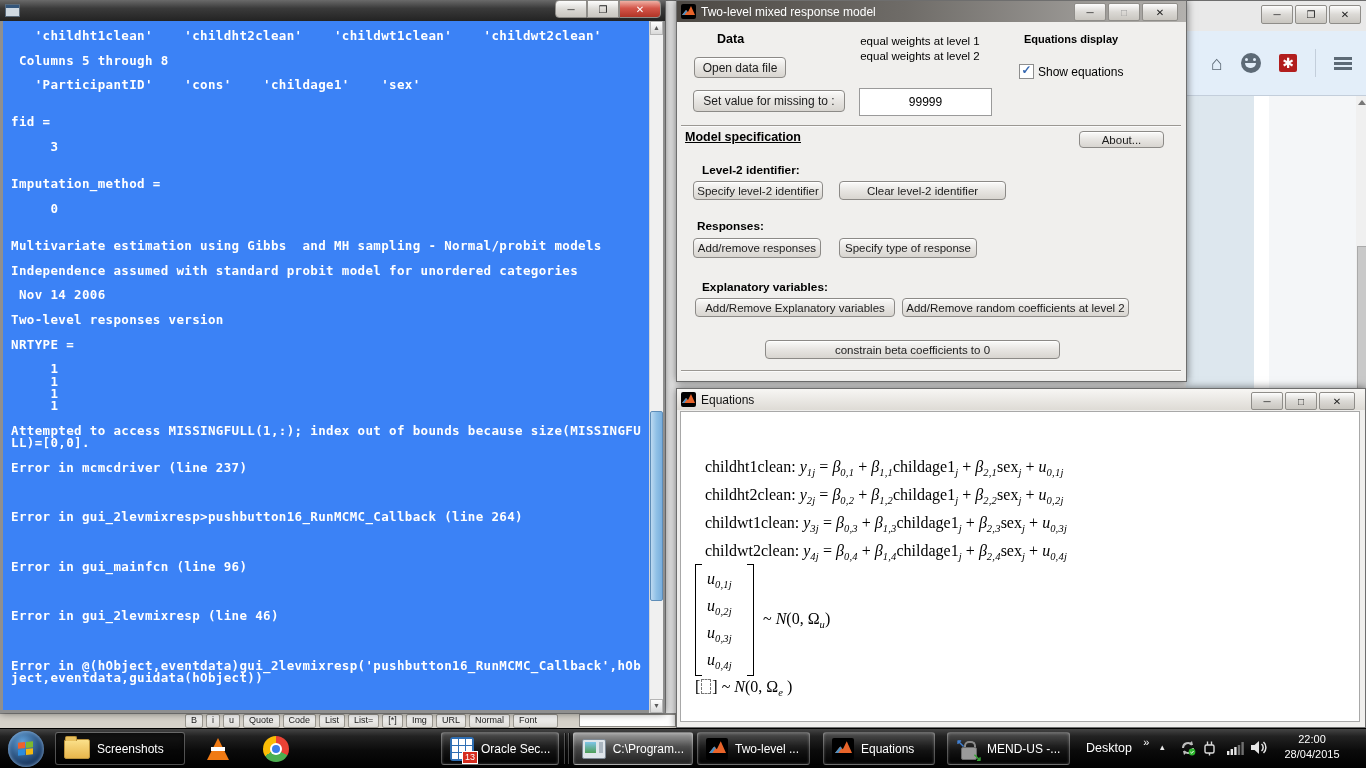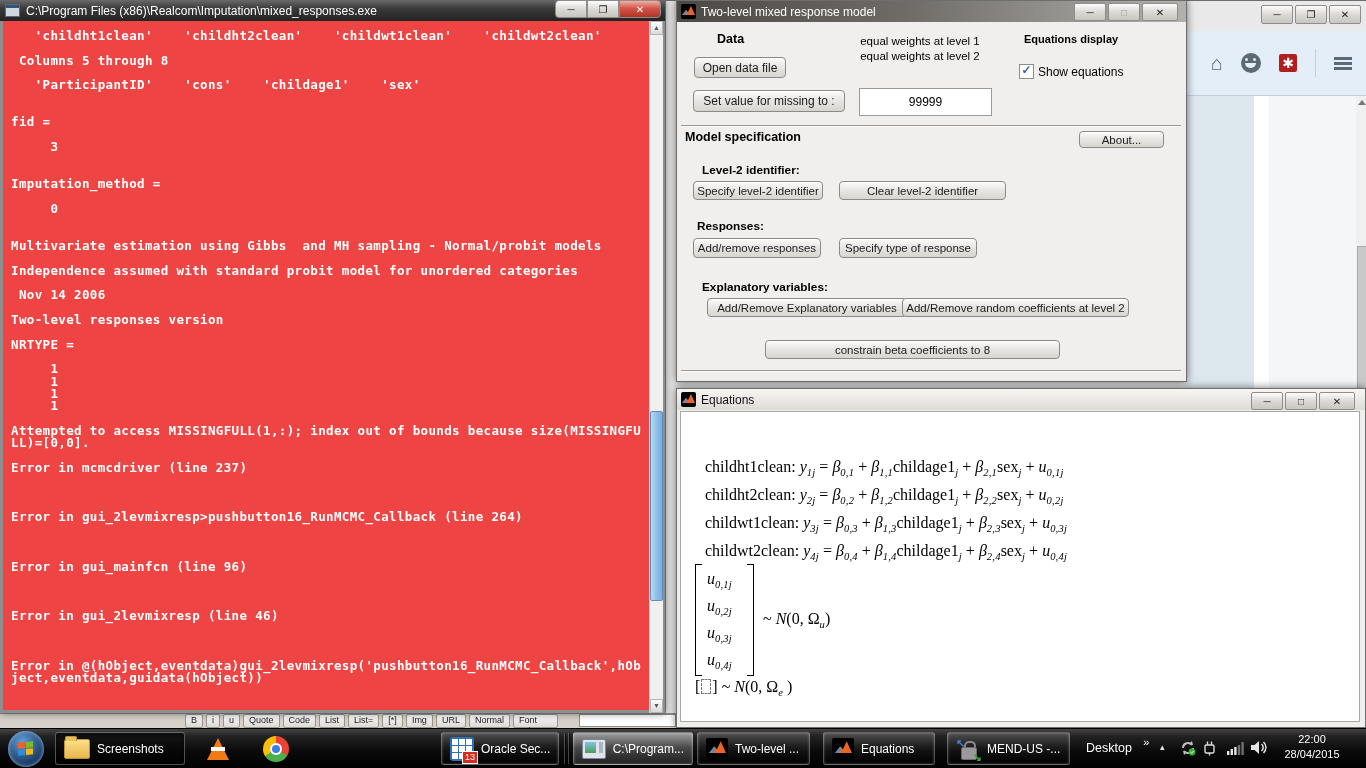--- a/index.html
+++ b/index.html
@@ -9,21 +9,21 @@
   .win{position:absolute;box-shadow:0 0 8px rgba(0,0,0,.55);border:1px solid #6e6e6e;}
   .glyphbtn{display:inline-flex;align-items:center;justify-content:center;
     font-size:10px;color:#222;border:1px solid #8f8d89;
     background:linear-gradient(#fdfdfd,#dbd9d5 50%,#c9c6c0);border-radius:2px;}
   .ctl-group{position:absolute;display:flex;}
   
   #console-win{left:0;top:0;width:665px;height:713px;background:#8f8f8f;border:none;}
   #console-title{position:absolute;left:0;top:0;width:100%;height:21px;
     background:linear-gradient(#6a6a6a,#3a3a3a 40%,#232323);display:flex;align-items:center;
     color:#fff;font-size:12px;}
-  #console-body{position:absolute;left:3px;top:21px;width:646px;height:689px;background:#ef4444;overflow:hidden;}
+  #console-body{position:absolute;left:3px;top:21px;width:646px;height:689px;background:#3b82f6;overflow:hidden;}
   #console-pre{margin:0;padding:9px 0 0 8px;color:#ffffff;font-family:"DejaVu Sans Mono","Liberation Mono",monospace;
     font-size:12.5px;line-height:12.35px;font-weight:700;letter-spacing:.35px;white-space:pre;}
   .sbar{position:absolute;background:#f0f0f0;border-left:1px solid #d5d5d5;}
   .sbtn{position:absolute;left:0;width:13px;height:14px;background:linear-gradient(#fefefe,#d9d9d9);
     border:1px solid #b5b5b5;box-sizing:border-box;color:#5a5a5a;font-size:7px;text-align:center;line-height:12px;}
   .sthumb{position:absolute;left:0;width:13px;box-sizing:border-box;
     background:linear-gradient(90deg,#bcd9f1,#8fc0e6 50%,#79aedd);border:1px solid #5e8db8;border-radius:2px;}
   
   #model-win{left:676px;top:0;width:509px;height:380px;background:#f0efed;}
   .mtitle{position:absolute;left:0;top:0;width:100%;height:21px;display:flex;align-items:center;font-size:12px;}
@@ -171,21 +171,20 @@
   </span>
   <span class="ed-btn">Font colour</span>
   <span id="ed-input"></span>
 </div>
 
 <div id="console-win" class="win">
   <div id="console-title">
     <span style="width:13px;height:11px;margin:0 6px 0 5px;background:#cfd9e2;border:1px solid #5a6a7a;display:inline-block;">
       <span style="display:block;height:3px;background:#33557a;"></span>
     </span>
-    <span>C:\Program Files (x86)\Realcom\Imputation\mixed_responses.exe</span>
     <span class="ctl-group" style="right:4px;top:0;">
       <span class="glyphbtn" style="width:30px;height:16px;border-radius:4px 0 0 4px;">─</span>
       <span class="glyphbtn" style="width:30px;height:16px;border-radius:0;">❐</span>
       <span class="glyphbtn" style="width:40px;height:16px;border-radius:0 4px 4px 0;background:linear-gradient(#f0b0a4,#d4564a 45%,#b03426);color:#fff;">✕</span>
     </span>
   </div>
   <div id="console-body">
     <pre id="console-pre">   'childht1clean'    'childht2clean'    'childwt1clean'    'childwt2clean'
 
  Columns 5 through 8
@@ -273,36 +272,36 @@
   <div class="w7btn" style="left:17px;top:56px;width:92px;height:21px;">Open data file</div>
 
   <div class="cbx" style="left:342px;top:63px;"><span>✓</span></div>
   <div class="abs" style="left:361px;top:64px;font-size:12px;">Show equations</div>
 
   <div class="w7btn" style="left:16px;top:89px;width:152px;height:22px;">Set value for missing to :</div>
   <input id="missing-input" style="left: 182px; top: 87px; width: 133px; height: 28px;" value="99999">
 
   <div class="sep" style="left:4px;top:124px;width:500px;"></div>
 
-  <div class="heading" style="left:8px;top:129px;font-size:12.5px;">Model specification</div>
+  <div class="heading" style="left:8px;top:129px;font-size:12.5px;text-decoration:underline;">Model specification</div>
   <div class="w7btn" style="left:402px;top:130px;width:85px;height:17px;font-size:11.5px;">About...</div>
 
   <div class="heading" style="left:25px;top:162px;font-size:11.8px;">Level-2 identifier:</div>
   <div class="w7btn" style="left:16px;top:180px;width:130px;height:19px;font-size:11.5px;">Specify level-2 identifier</div>
   <div class="w7btn" style="left:162px;top:180px;width:167px;height:19px;font-size:11.5px;">Clear level-2 identifier</div>
 
   <div class="heading" style="left:20px;top:218px;font-size:11.8px;text-align:right;">Responses:</div>
   <div class="w7btn" style="left:16px;top:237px;width:128px;height:20px;font-size:11.5px;">Add/remove responses</div>
   <div class="w7btn" style="left:162px;top:237px;width:138px;height:20px;font-size:11.5px;">Specify type of response</div>
 
   <div class="heading" style="left:25px;top:279px;font-size:11.8px;">Explanatory variables:</div>
-  <div class="w7btn" style="left:18px;top:297px;width:200px;height:19px;font-size:11.5px;margin-left:12px;">Add/Remove Explanatory variables</div>
+  <div class="w7btn" style="left:18px;top:297px;width:200px;height:19px;font-size:11.5px;">Add/Remove Explanatory variables</div>
   <div class="w7btn" style="left:225px;top:297px;width:227px;height:19px;font-size:11.5px;">Add/Remove random coefficients at level 2</div>
 
-  <div class="w7btn" style="left:88px;top:339px;width:295px;height:19px;font-size:11.5px;">constrain beta coefficients to 8</div>
+  <div class="w7btn" style="left:88px;top:339px;width:295px;height:19px;font-size:11.5px;">constrain beta coefficients to 0</div>
 
   <div class="sep" style="left:4px;top:369px;width:500px;"></div>
 </div>
 
 <div id="eq-win" class="win">
   <div class="mtitle" id="eq-title">
     <span class="mi">
       <svg class="mlogo" viewBox="0 0 13 11">
           <path d="M0 9 L4 4 L6 6 L9 0 L13 9 Z" fill="#e8642a"></path>
           <path d="M0 9 L4 4 L5.2 5.2 L2.5 9 Z" fill="#4a90c4"></path>

